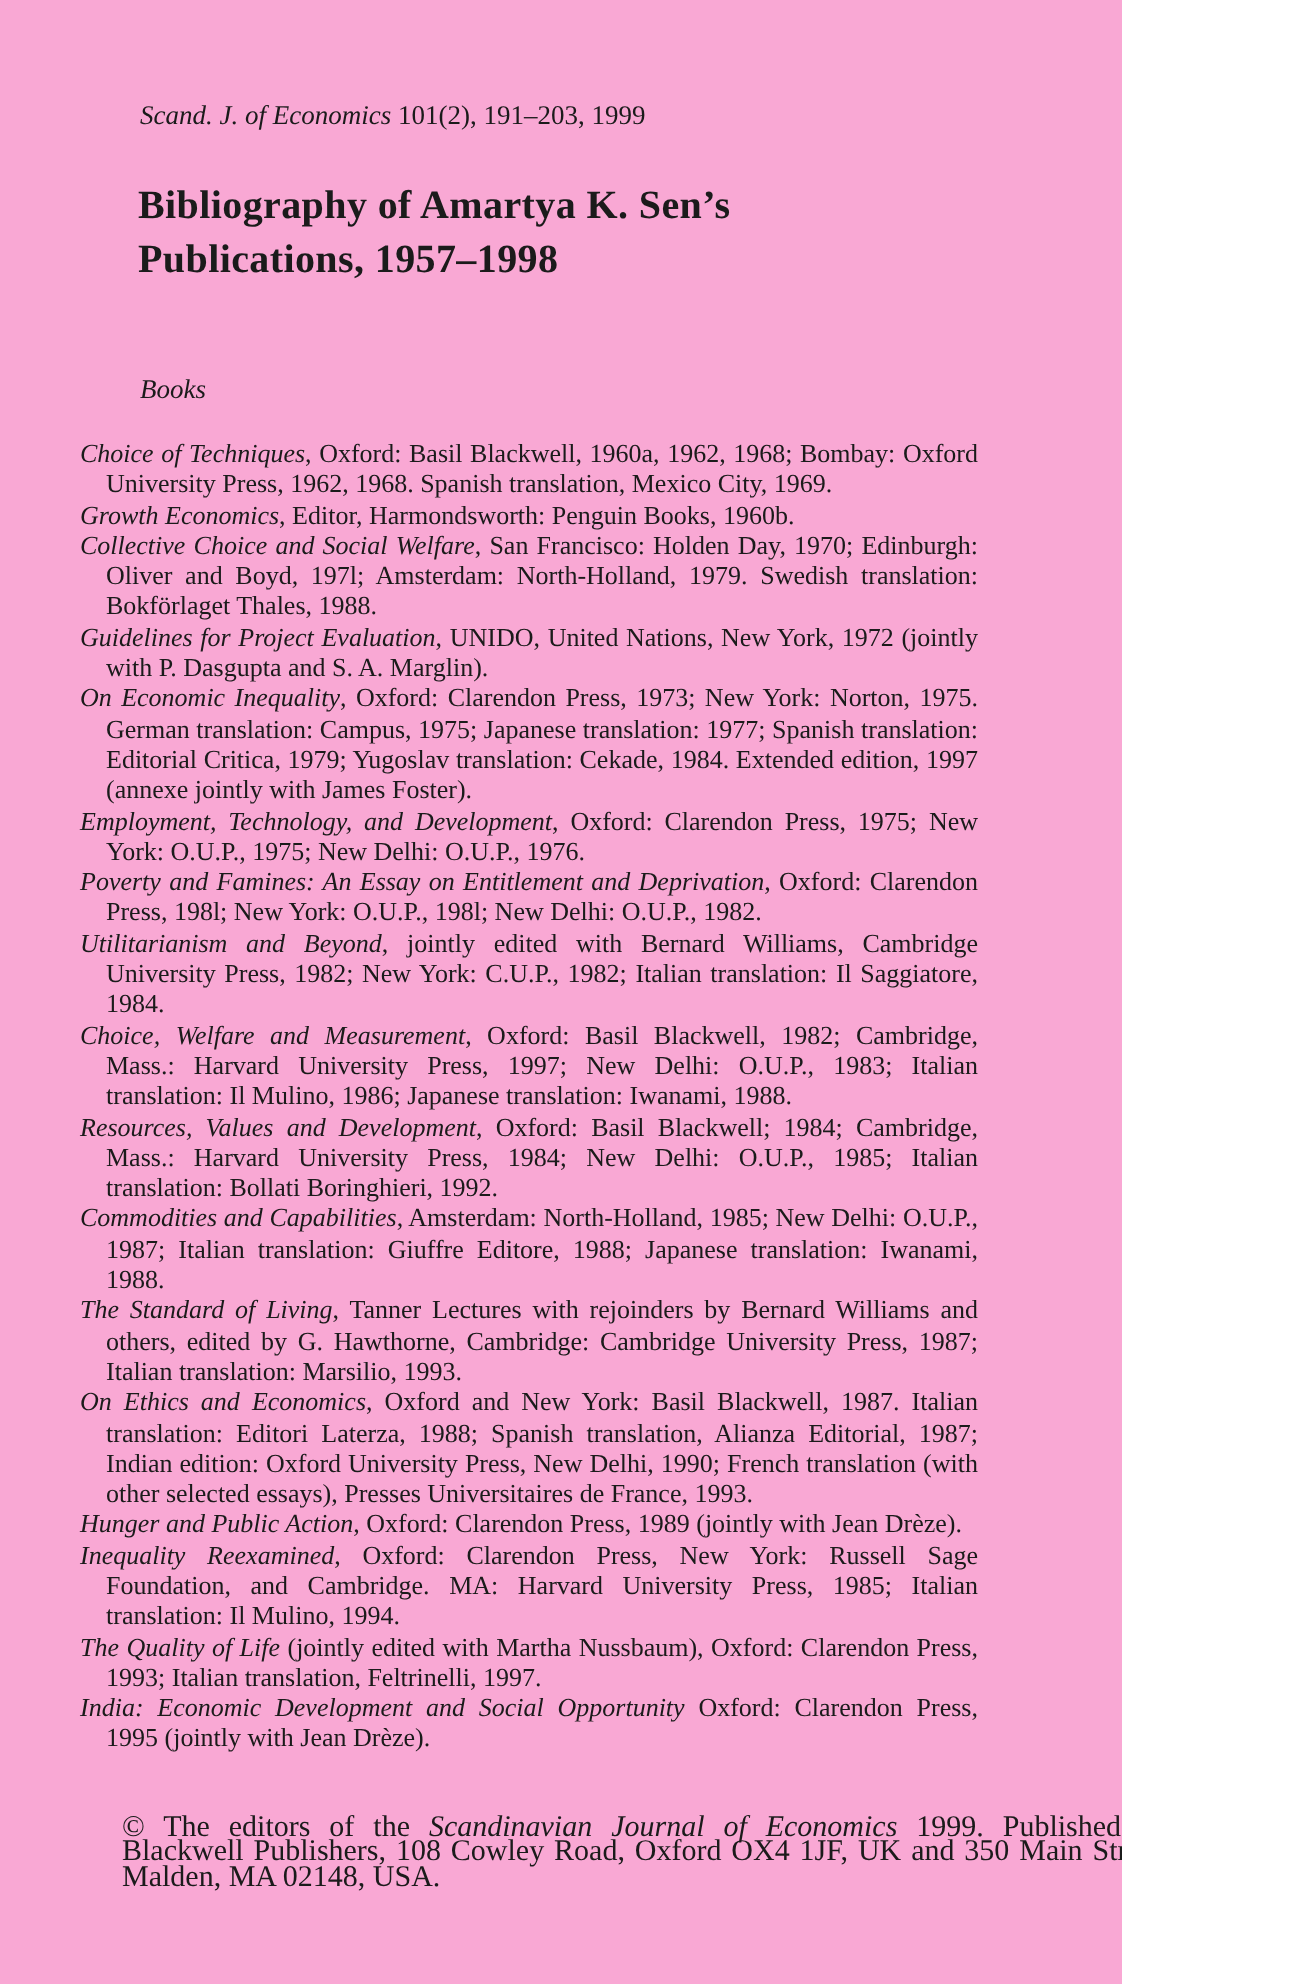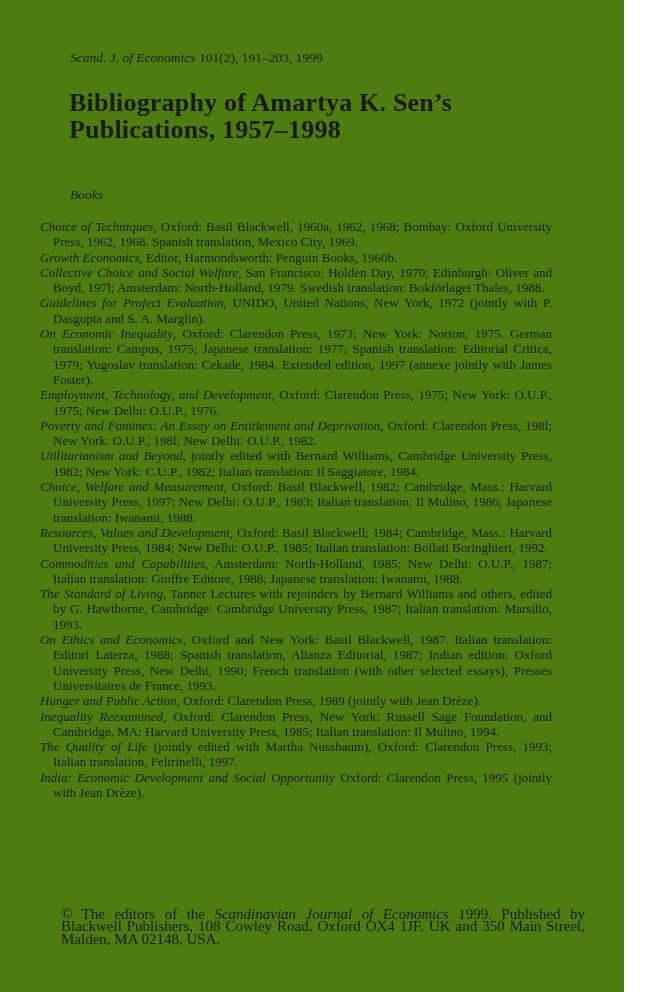--- a/index.html
+++ b/index.html
@@ -1,35 +1,35 @@
 <!DOCTYPE html>
 <html lang="en"><head>
 <meta charset="utf-8">
 <style>
   html, body { margin: 0; padding: 0; background: #ffffff; }
   .page {
     position: relative;
-    width: 624px;
+    width: 561px;
     height: 992px;
-    background: #4d7c0f;
+    background: #f9a8d4;
     overflow: hidden;
     font-family: "Liberation Serif", "DejaVu Serif", serif;
     color: #1b1b1b;
     box-sizing: border-box;
   }
   .journal-line {
     margin: 50px 73px 0 70px;
     font-size: 13.5px;
     line-height: 15px;
     white-space: nowrap;
   }
   .journal-line .jname { font-style: italic; }
   .page-title {
     margin: 25px 40px 0 69px;
-    font-size: 26px;
+    font-size: 20px;
     line-height: 26.5px;
     font-weight: bold;
     letter-spacing: 0.2px;
   }
   .page-title span { display: block; }
   .section-heading {
     margin: 44px 73px 0 70px;
     font-style: italic;
     font-size: 13.5px;
     line-height: 15px;

